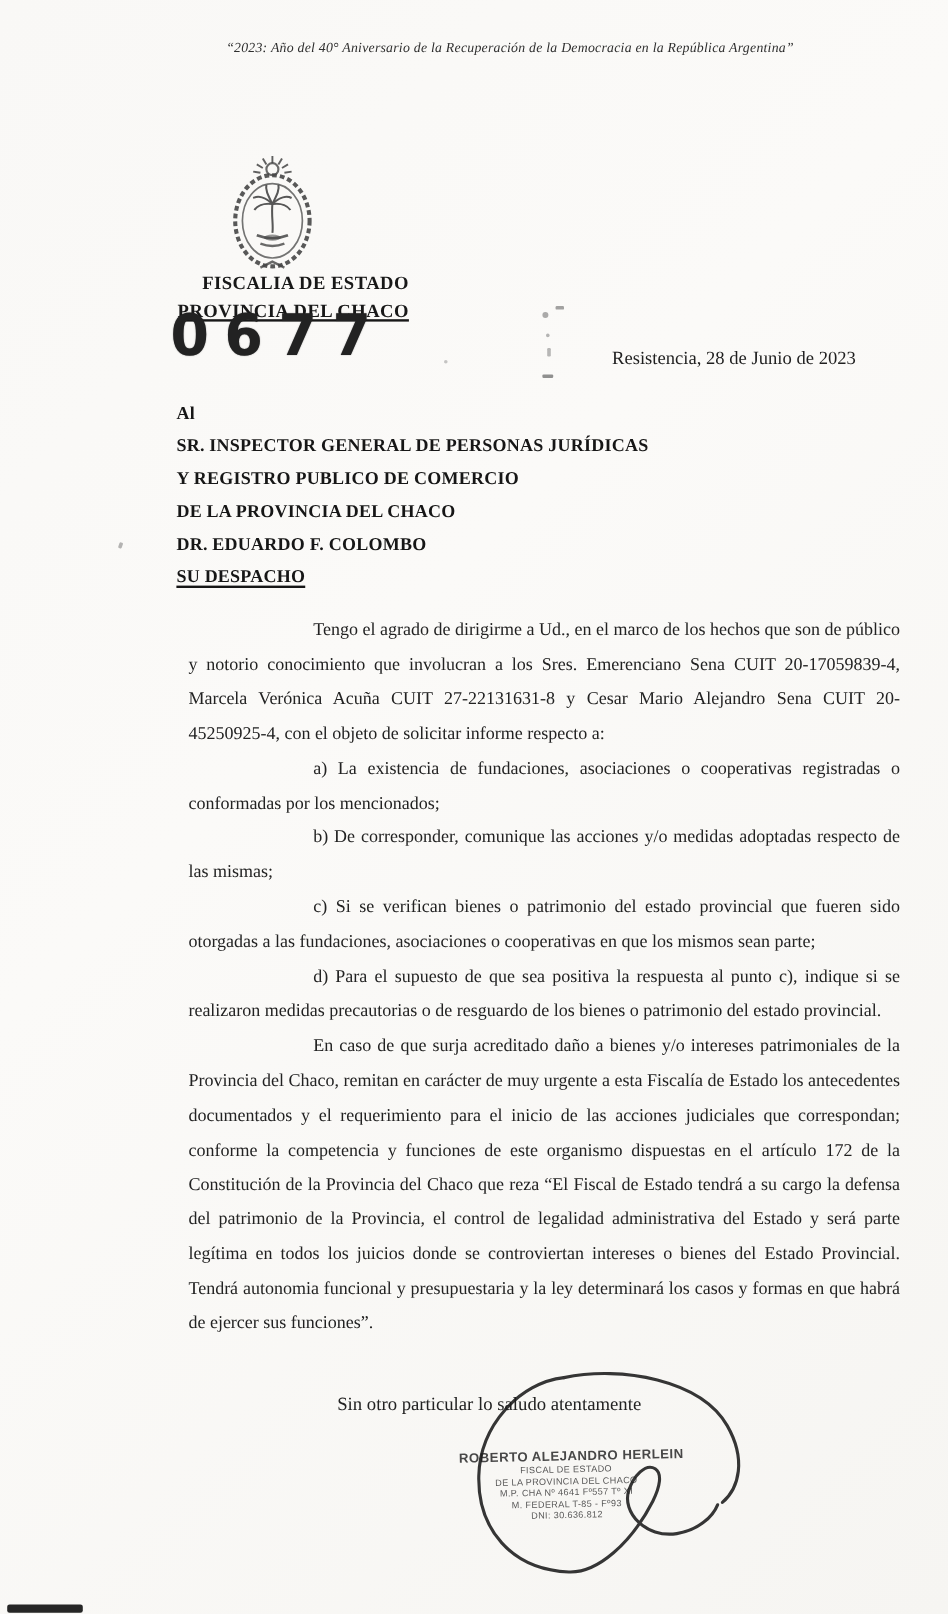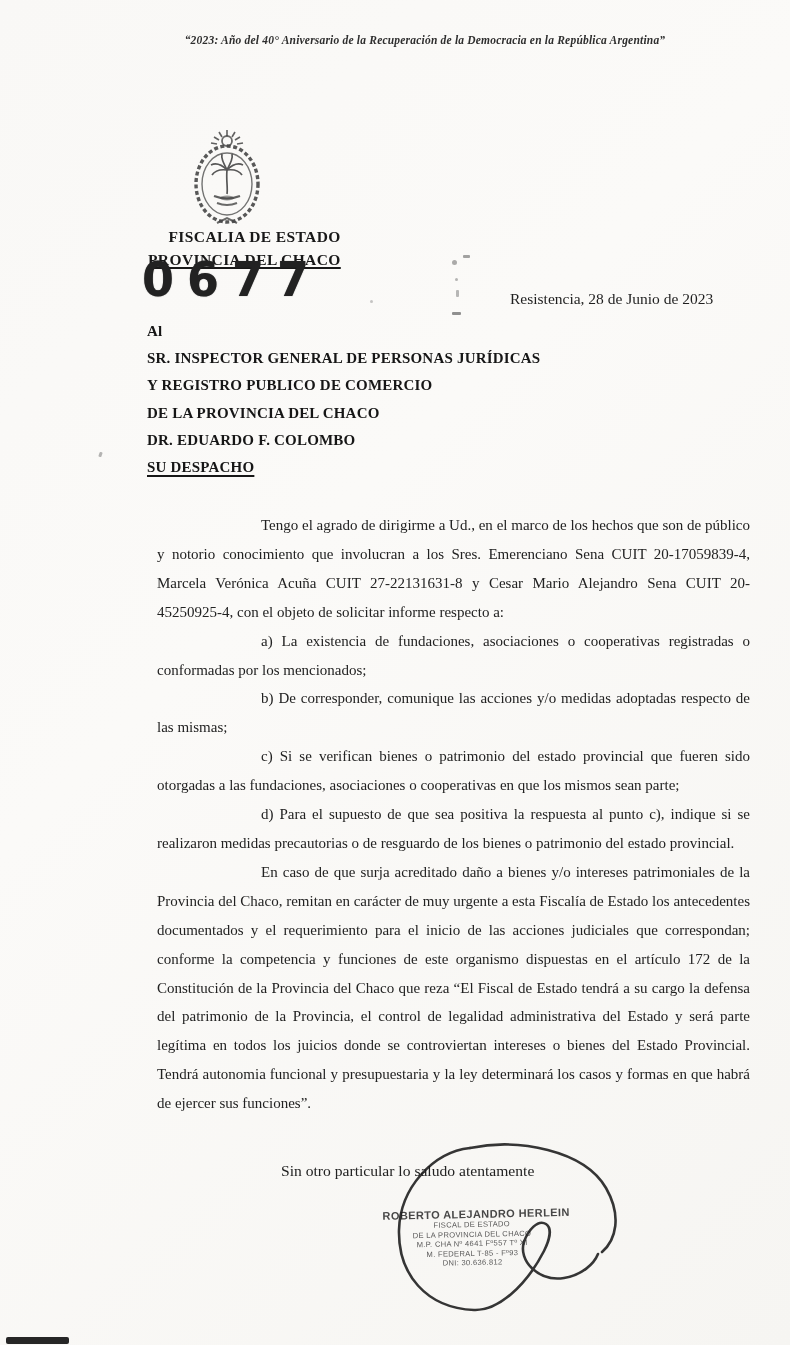--- a/index.html
+++ b/index.html
@@ -8,21 +8,21 @@
     width:790px;height:1345px;
     margin:0 auto;
     background:linear-gradient(135deg,#f9f8f6 0%,#fbfaf8 40%,#f6f5f2 100%);
     overflow:hidden;
     font-family:"Liberation Serif","DejaVu Serif",serif;
     color:#242424;
   }
   .motto{
     position:absolute;top:34px;left:95px;width:660px;
     text-align:center;
-    font-size:11.5px;font-style:italic;font-weight:bold;
+    font-size:11.5px;font-style:italic;font-weight:normal;
     color:#2e2e2e;letter-spacing:.2px;
   }
   .seal{position:absolute;top:128px;left:181px;width:92px;height:100px;opacity:.88;}
   .letterhead{
     position:absolute;top:225px;left:148px;
     font-weight:bold;font-size:15.5px;line-height:23px;
     color:#181818;letter-spacing:.4px;text-align:right;
   }
   .letterhead .org{padding-left:8px;}
   .letterhead .prov{text-decoration:underline;text-decoration-thickness:1.5px;text-underline-offset:2px;}
@@ -31,21 +31,21 @@
     font-family:"DejaVu Sans","Liberation Sans",sans-serif;
     font-size:46px;font-weight:700;letter-spacing:13px;
     color:#222;transform:scaleY(1.04);
     text-shadow:0 0 1px rgba(30,30,30,.55);
   }
   .dateline{
     position:absolute;top:290px;left:510px;width:230px;
     font-size:15.5px;text-align:left;color:#1f1f1f;
   }
   .addressee{
-    position:absolute;top:318px;left:147px;
+    position:absolute;top:332px;left:147px;
     font-weight:bold;font-size:15px;line-height:27.2px;
     color:#161616;letter-spacing:.2px;
   }
   .addressee .despacho{text-decoration:underline;text-decoration-thickness:1.6px;text-underline-offset:3px;}
   .body-text{
     position:absolute;top:511px;left:157px;width:593px;
     font-size:15px;line-height:28.9px;
     text-align:justify;color:#222;
   }
   .body-text p{margin:0;text-indent:104px;}

